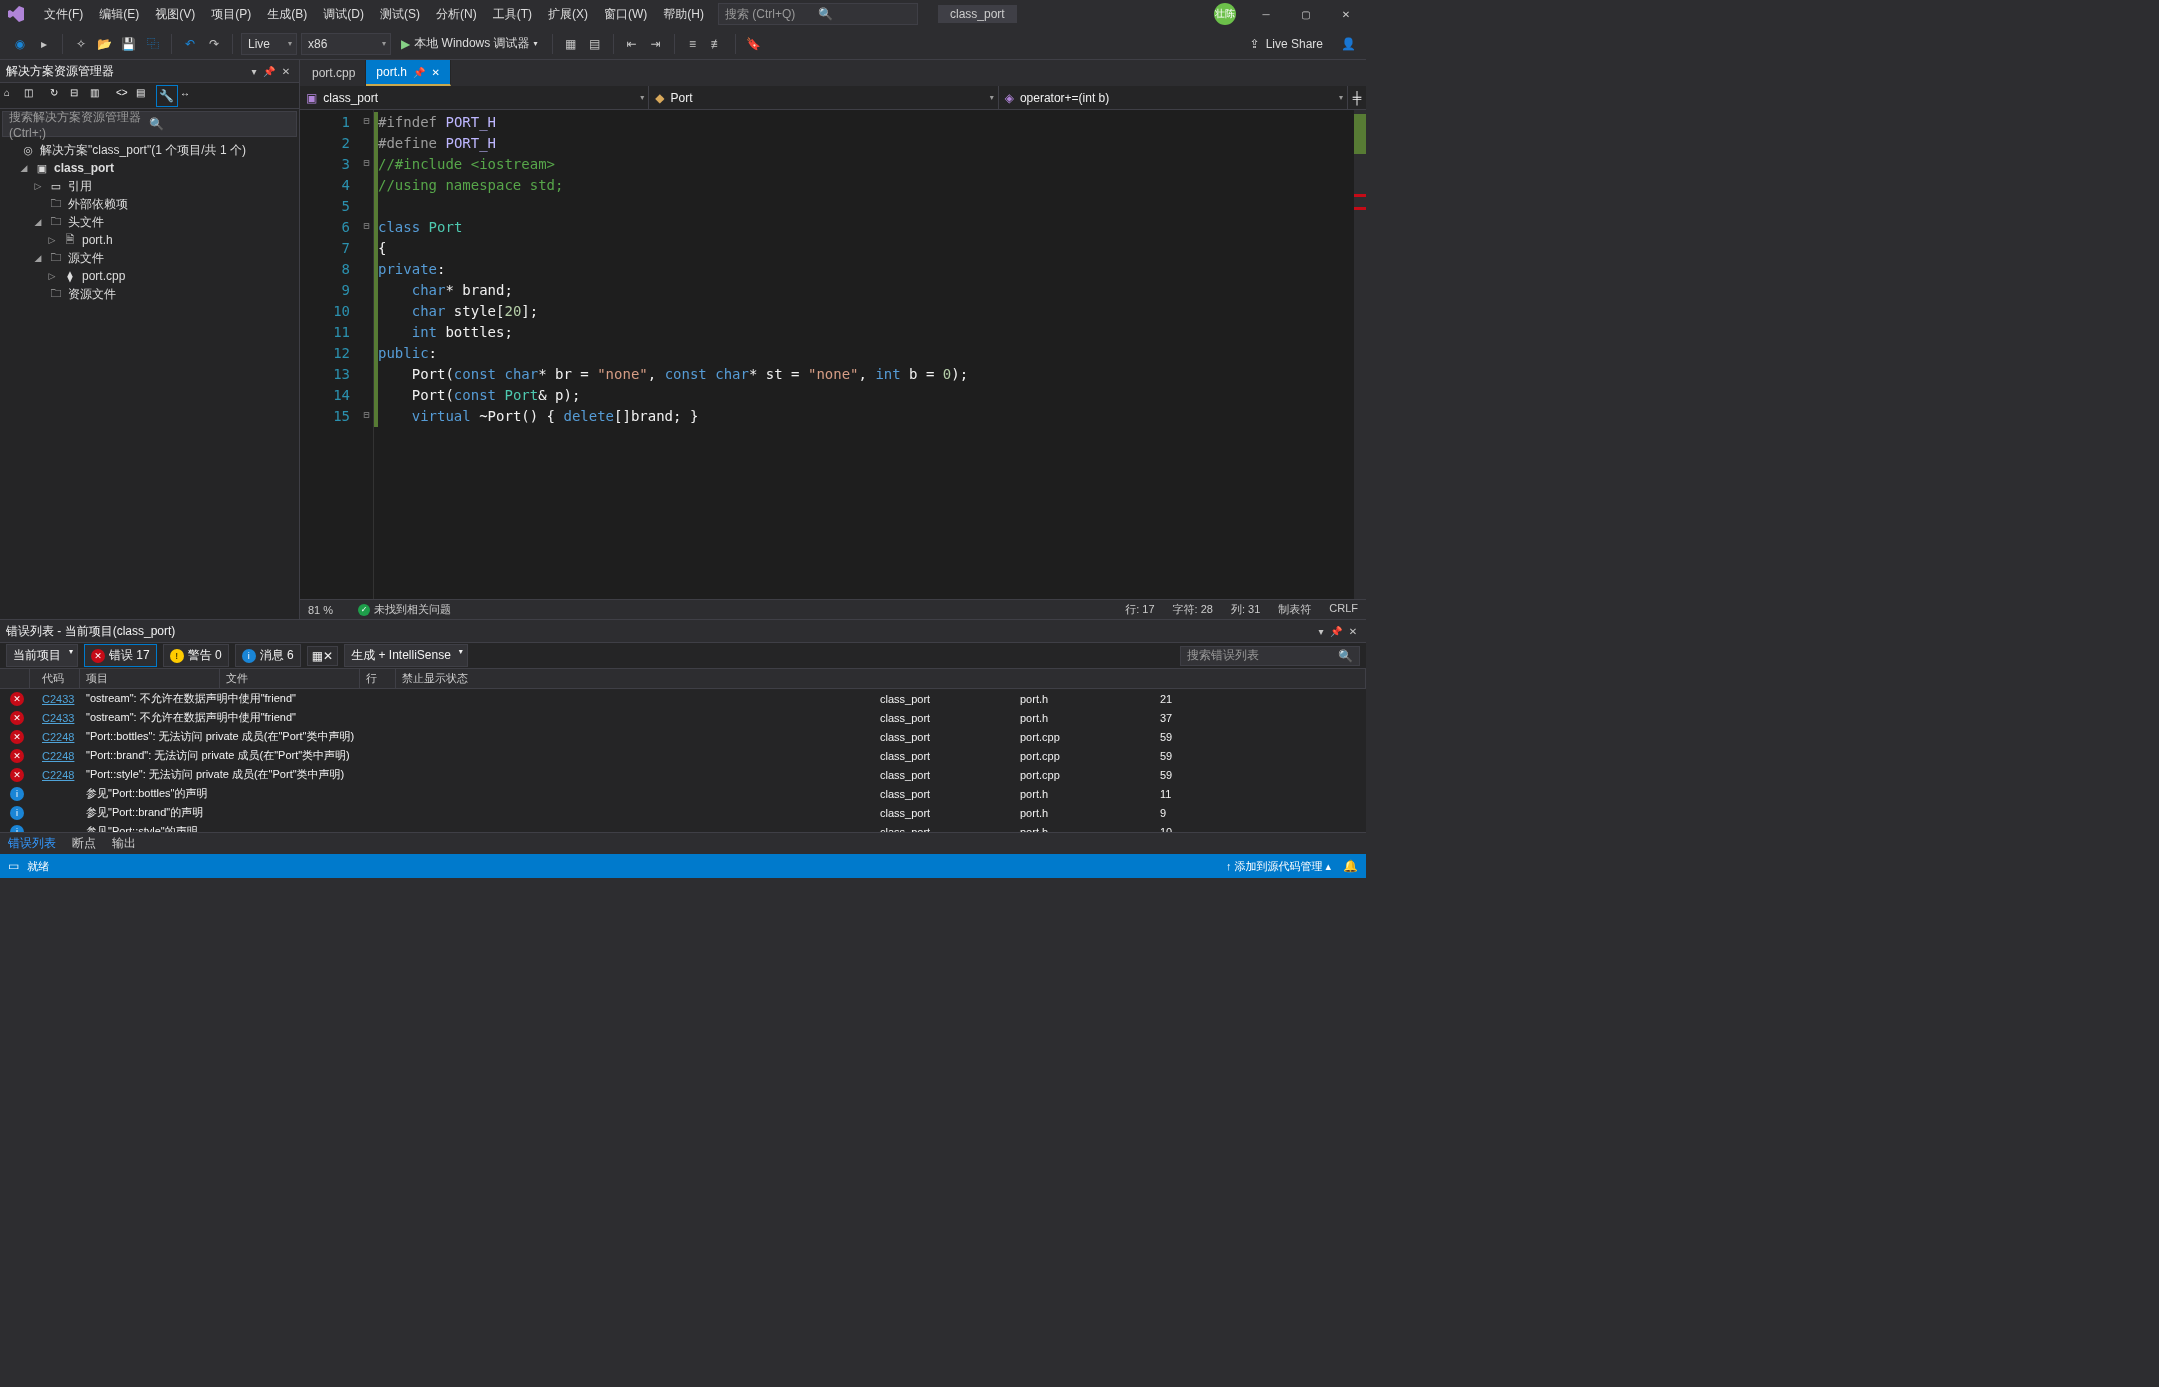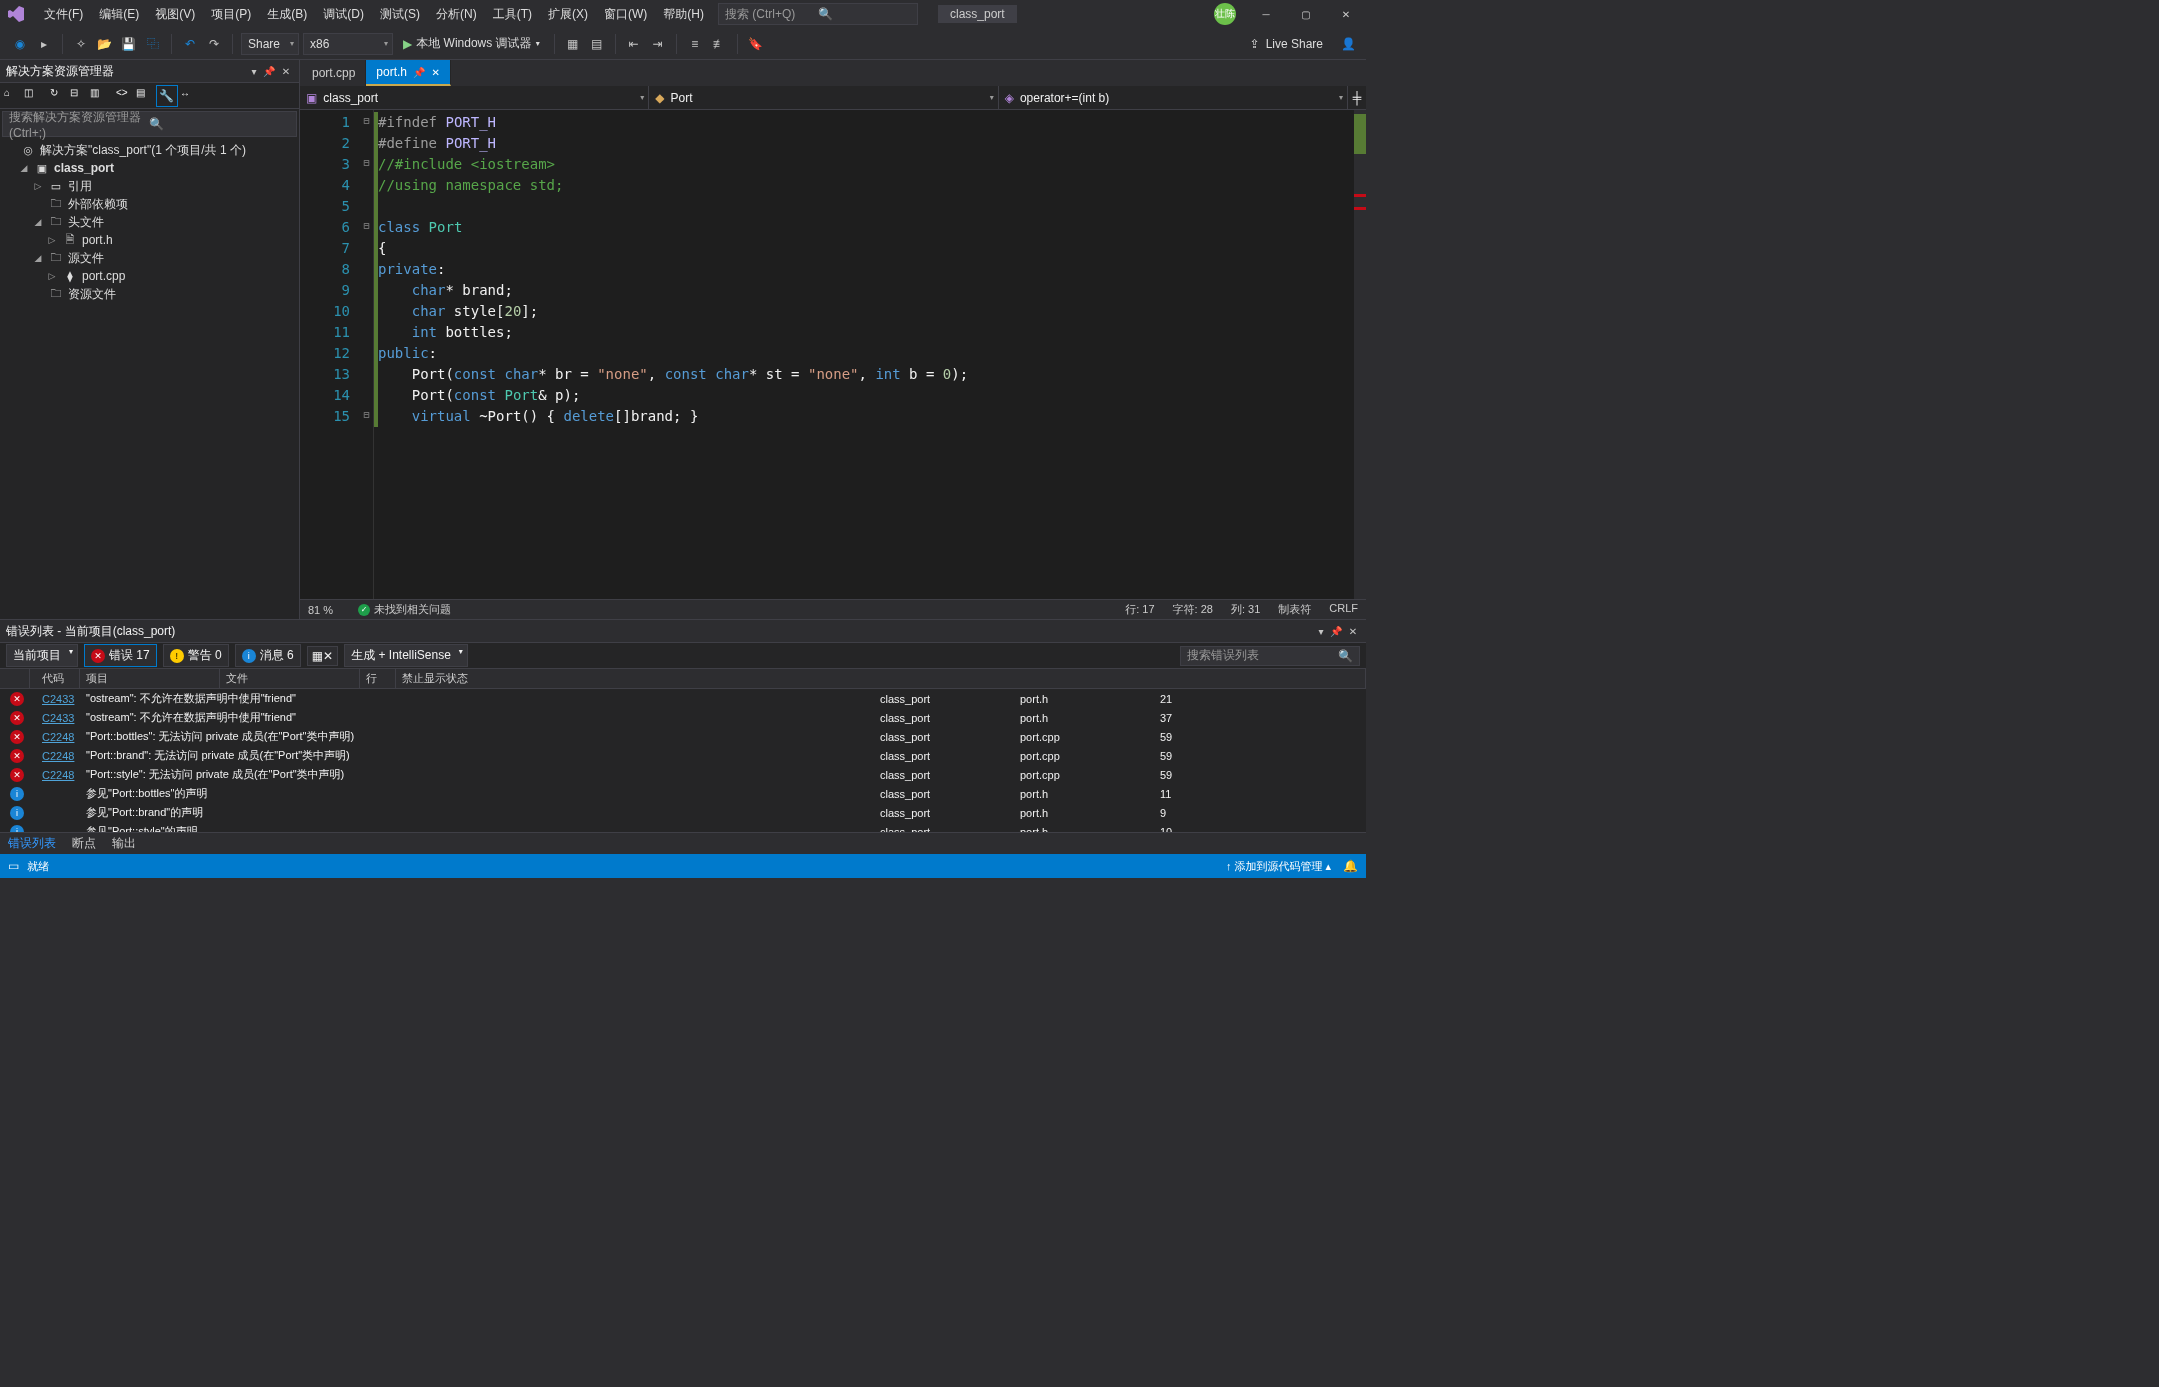--- a/index.html
+++ b/index.html
@@ -294,21 +294,21 @@
   <div class="tbtn">▸</div>
   <div class="tsep"></div>
   <div class="tbtn">✧</div>
   <div class="tbtn" style="color:#d9a95b;">📂</div>
   <div class="tbtn" style="color:#1a85d6;">💾</div>
   <div class="tbtn" style="color:#1a85d6;">⿻</div>
   <div class="tsep"></div>
   <div class="tbtn" style="color:#1a85d6;">↶</div>
   <div class="tbtn">↷</div>
   <div class="tsep"></div>
-  <div class="dd">Share</div>
+  <div class="dd">Live</div>
   <div class="dd" style="min-width:90px;">x86</div>
   <div class="debug-btn">
     <span class="tri">▶</span>
     <span>本地 Windows 调试器</span>
     <span style="font-size:8px;">▾</span>
   </div>
   <div class="tsep"></div>
   <div class="tbtn">▦</div>
   <div class="tbtn">▤</div>
   <div class="tsep"></div>

